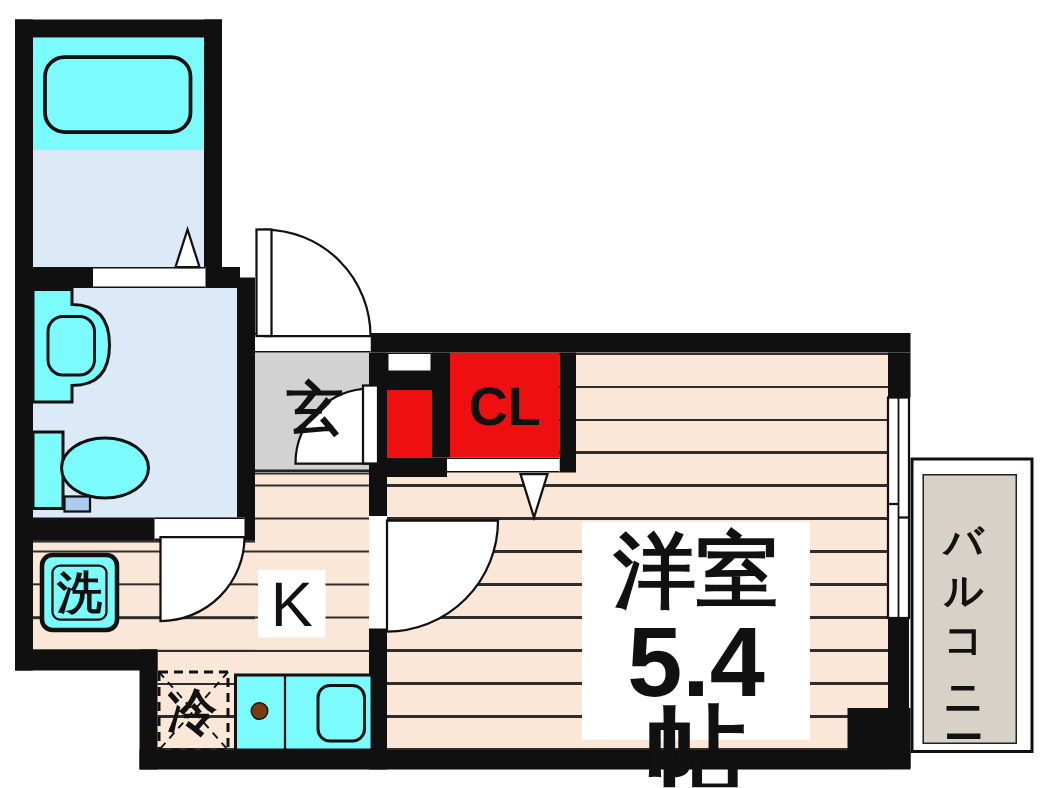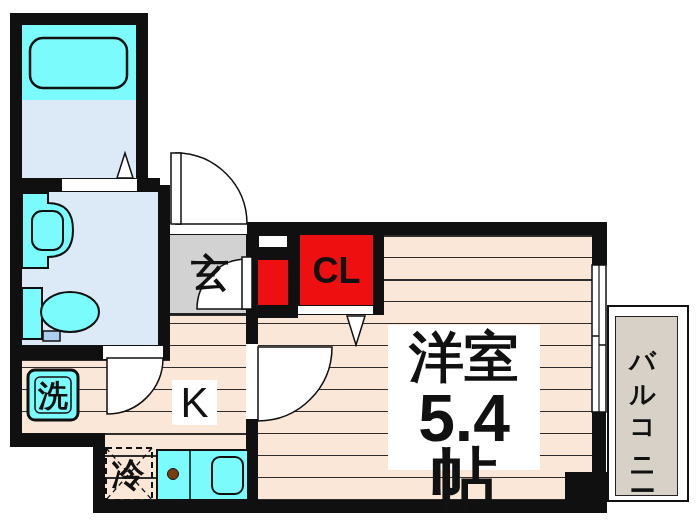--- a/index.html
+++ b/index.html
@@ -103,19 +103,19 @@
     <line x1="599" y1="265" x2="599" y2="412" stroke="#111" stroke-width="1.2"></line>
     <line x1="592" y1="336" x2="599" y2="336" stroke="#111" stroke-width="1.5"></line>
     <line x1="599" y1="345" x2="606" y2="345" stroke="#111" stroke-width="1.5"></line>
   </svg>
 
   <div class="label kanji" lang="ja" style="left:185px;top:252px;width:50px;height:42px;font-size:38px;line-height:42px">玄</div>
   <div class="label kanji" lang="ja" style="left:28px;top:378px;width:50px;height:36px;font-size:30px;line-height:36px">洗</div>
   <div class="label" style="left:172px;top:380px;width:45px;height:45px;background:#fff;font-size:42px;line-height:45px">K</div>
   <div class="label kanji" lang="ja" style="left:103px;top:456px;width:50px;height:38px;font-size:33px;line-height:38px">冷</div>
   <div class="label kanji" style="left:300px;top:251px;width:73px;height:40px;font-size:36px;line-height:40px">CL</div>
-  <div class="label" style="left:388px;top:325px;width:152px;height:145px;background:#fff">
+  <div class="label" style="left:388px;top:348px;width:152px;height:145px;background:#fff">
     <div class="kanji" lang="ja" style="font-size:55px;line-height:62px;margin-top:1px">洋室</div>
     <div class="kanji" lang="ja" style="font-size:66px;line-height:60px">5.4帖</div>
   </div>
   <div class="label kanji vtext" lang="ja" style="left:629px;top:320px;width:32px;height:176px;font-size:26px;letter-spacing:7px">バルコニー</div>
 
 </div>
 
 </body></html>

